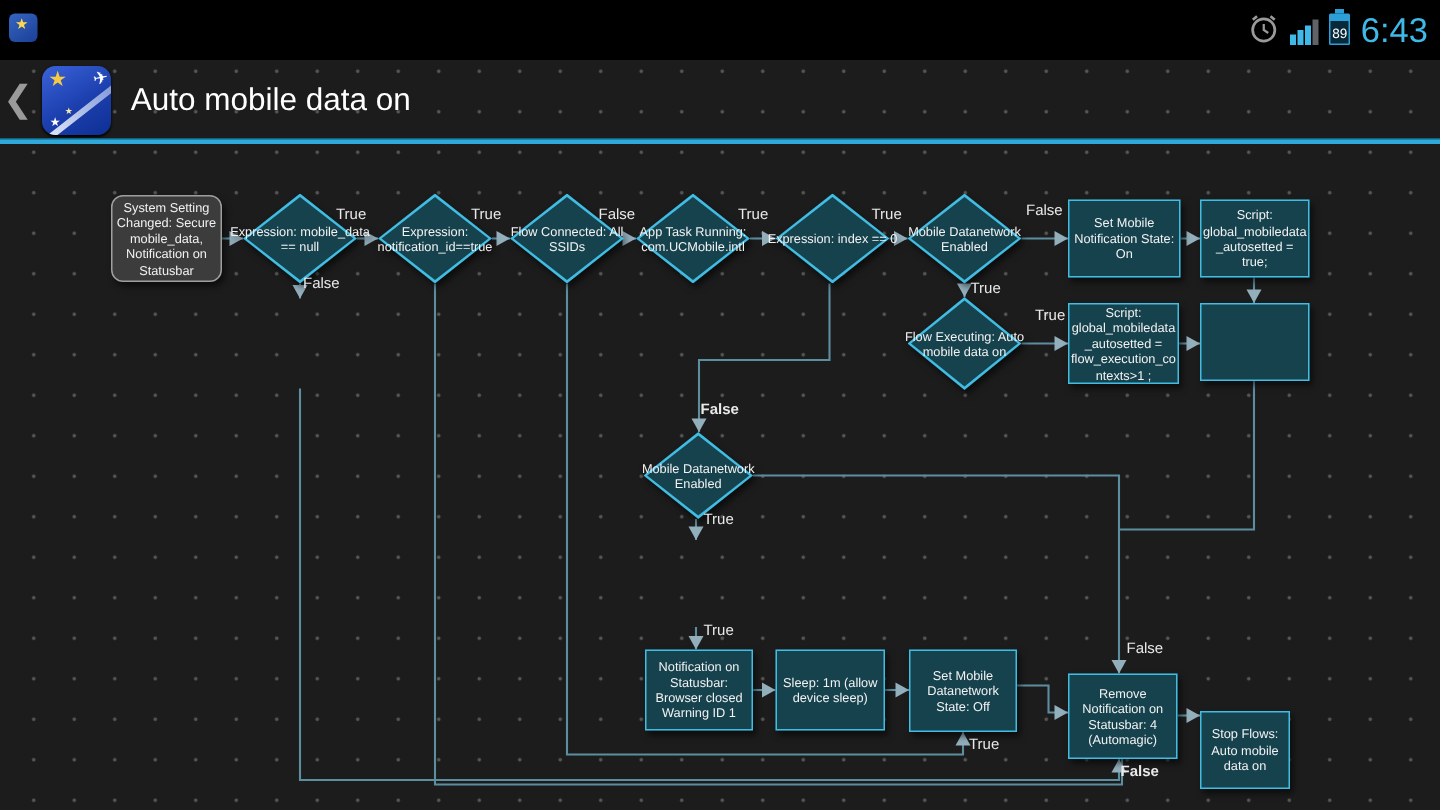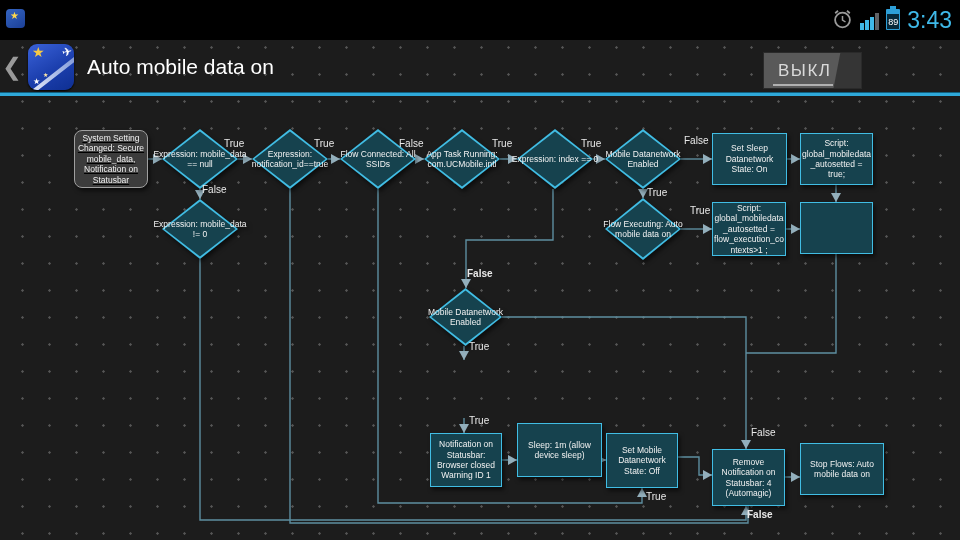--- a/index.html
+++ b/index.html
@@ -44,21 +44,21 @@
   .switch .underline{position:absolute;left:9px;width:60px;bottom:2px;height:2px;background:#bfbfbf;opacity:.85;}
   .accent{position:absolute;top:93px;left:0;width:100%;height:3px;background:#2fa9da;box-shadow:0 -1px 0 #11607f;z-index:20;}
   
   .canvas{position:absolute;inset:0;z-index:5;}
   .edges{position:absolute;inset:0;}
   .node{position:absolute;box-sizing:border-box;}
   .nlabel{color:#f2f2f2;font-size:8.5px;line-height:1.22;text-align:center;overflow-wrap:anywhere;}
   .rnode{background:#16424e;border:1.6px solid #41bde4;display:flex;align-items:center;justify-content:center;
     padding:1px;filter:drop-shadow(2px 3px 2px rgba(0,0,0,.55));}
   .snode{background:#3c3c3c;border:1.8px solid #9f9f9f;border-radius:8px;display:flex;align-items:center;justify-content:center;
-    padding:1px;filter:drop-shadow(2px 3px 2px rgba(0,0,0,.55));text-decoration:underline;}
+    padding:1px;filter:drop-shadow(2px 3px 2px rgba(0,0,0,.55));}
   .diamond{filter:drop-shadow(2px 3px 2px rgba(0,0,0,.55));}
   .diamond::before{content:"";position:absolute;inset:0;background:#41bde4;
     clip-path:polygon(50% 0,100% 50%,50% 100%,0 50%);}
   .dfill{position:absolute;inset:2.4px;background:#16424e;clip-path:polygon(50% 0,100% 50%,50% 100%,0 50%);}
   .diamond .nlabel{position:absolute;left:-9px;right:-9px;top:0;bottom:0;display:flex;align-items:center;justify-content:center;z-index:2;}
   .elabel{position:absolute;font-size:10px;color:#e9e9e9;z-index:6;text-align:center;}
   .elabel.b{font-weight:700;}
 </style>
 </head>
 <body>
@@ -77,38 +77,34 @@
       </svg>
       <div class="signal">
         <i class="s1"></i>
           <i class="s2"></i>
           <i class="s3"></i>
           <i class="gray"></i>
       </div>
       <div class="battery">
         <span class="bnum">89</span>
       </div>
-      <span class="clock-time">3:43</span>
+      <span class="clock-time">6:43</span>
     </div>
   </div>
 
   <div class="appbar">
     <span class="back">❮</span>
     <div class="appicon">
       <span class="ray"></span>
       <span class="star">★</span>
       <span class="plane">✈</span>
       <span class="sp1">★</span>
       <span class="sp2">★</span>
     </div>
     <span class="apptitle">Auto mobile data on</span>
-    <div class="switch">
-      <span class="sw-label">ВЫКЛ</span>
-      <span class="underline"></span>
-    </div>
   </div>
   <div class="accent"></div>
 
   <div class="canvas">
 
     <svg class="edges" width="960" height="540" viewBox="0 0 960 540">
       <g stroke="#5d8ea0" stroke-width="1.4" fill="none">
         <polyline points="148,159 162,159"></polyline>
         <polyline points="238,159 252,159"></polyline>
         <polyline points="200,189 200,199"></polyline>
@@ -164,24 +160,20 @@
 
     <div class="node snode" style="left:74px;top:130px;width:74px;height:58px">
       <span class="nlabel">System Setting Changed: Secure mobile_data, Notification on Statusbar</span>
     </div>
 
     <div class="node diamond" style="left:162px;top:129px;width:76px;height:60px">
       <div class="dfill"></div>
       <span class="nlabel">Expression: mobile_data == null</span>
     </div>
 
-    <div class="node diamond" style="left:162px;top:199px;width:76px;height:60px">
-      <div class="dfill"></div>
-      <span class="nlabel">Expression: mobile_data != 0</span>
-    </div>
 
     <div class="node diamond" style="left:252px;top:129px;width:76px;height:60px">
       <div class="dfill"></div>
       <span class="nlabel">Expression: notification_id==true</span>
     </div>
 
     <div class="node diamond" style="left:340px;top:129px;width:76px;height:60px">
       <div class="dfill"></div>
       <span class="nlabel">Flow Connected: All SSIDs</span>
     </div>
@@ -195,21 +187,21 @@
       <div class="dfill"></div>
       <span class="nlabel">Expression: index == 0</span>
     </div>
 
     <div class="node diamond" style="left:605px;top:129px;width:76px;height:60px">
       <div class="dfill"></div>
       <span class="nlabel">Mobile Datanetwork Enabled</span>
     </div>
 
     <div class="node rnode" style="left:712px;top:133px;width:75px;height:52px">
-      <span class="nlabel">Set Sleep Datanetwork State: On</span>
+      <span class="nlabel">Set Mobile Notification State: On</span>
     </div>
 
     <div class="node rnode" style="left:800px;top:133px;width:73px;height:52px">
       <span class="nlabel">Script: global_mobiledata_autosetted = true;</span>
     </div>
 
     <div class="node diamond" style="left:605px;top:198px;width:76px;height:62px">
       <div class="dfill"></div>
       <span class="nlabel">Flow Executing: Auto mobile data on</span>
     </div>
@@ -225,33 +217,33 @@
     <div class="node diamond" style="left:429px;top:288px;width:73px;height:58px">
       <div class="dfill"></div>
       <span class="nlabel">Mobile Datanetwork Enabled</span>
     </div>
 
 
     <div class="node rnode" style="left:430px;top:433px;width:72px;height:54px">
       <span class="nlabel">Notification on Statusbar: Browser closed Warning ID 1</span>
     </div>
 
-    <div class="node rnode" style="left:517px;top:423px;width:85px;height:54px">
+    <div class="node rnode" style="left:517px;top:433px;width:73px;height:54px">
       <span class="nlabel">Sleep: 1m (allow device sleep)</span>
     </div>
 
     <div class="node rnode" style="left:606px;top:433px;width:72px;height:55px">
       <span class="nlabel">Set Mobile Datanetwork State: Off</span>
     </div>
 
     <div class="node rnode" style="left:712px;top:449px;width:73px;height:57px">
       <span class="nlabel">Remove Notification on Statusbar: 4 (Automagic)</span>
     </div>
 
-    <div class="node rnode" style="left:800px;top:443px;width:84px;height:52px">
+    <div class="node rnode" style="left:800px;top:474px;width:60px;height:52px">
       <span class="nlabel">Stop Flows: Auto mobile data on</span>
     </div>
 
     <span class="elabel" style="left:224px;top:138px">True</span>
     <span class="elabel" style="left:202px;top:184px">False</span>
     <span class="elabel" style="left:314px;top:138px">True</span>
     <span class="elabel" style="left:399px;top:138px">False</span>
     <span class="elabel" style="left:492px;top:138px">True</span>
     <span class="elabel" style="left:581px;top:138px">True</span>
     <span class="elabel" style="left:684px;top:135px">False</span>

